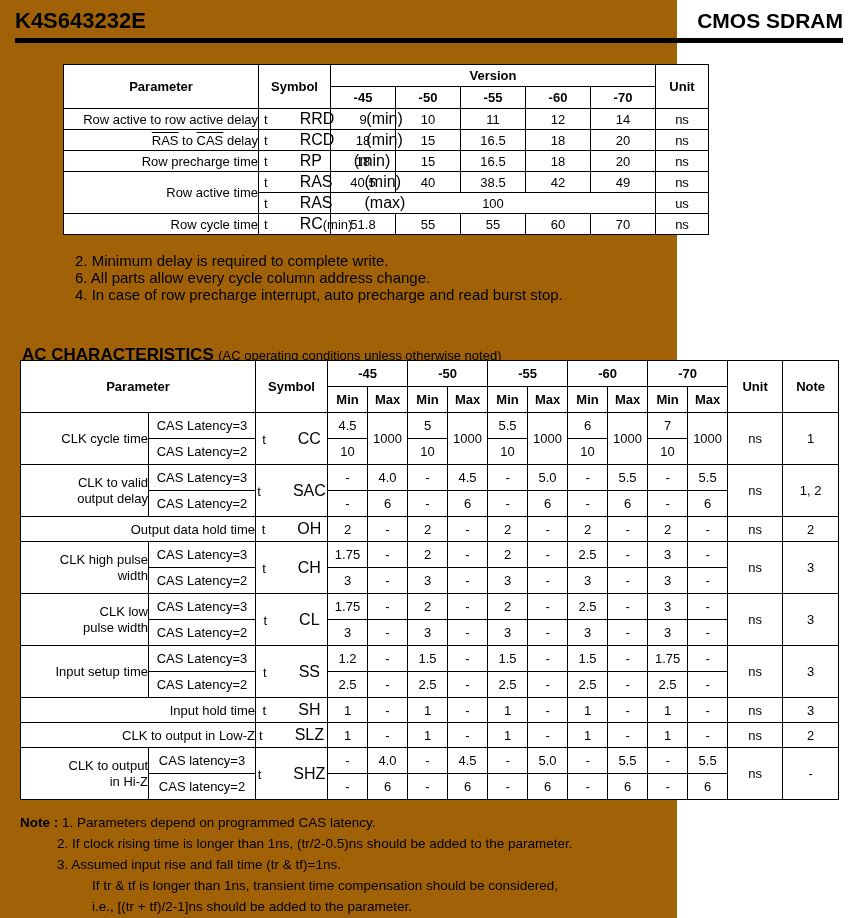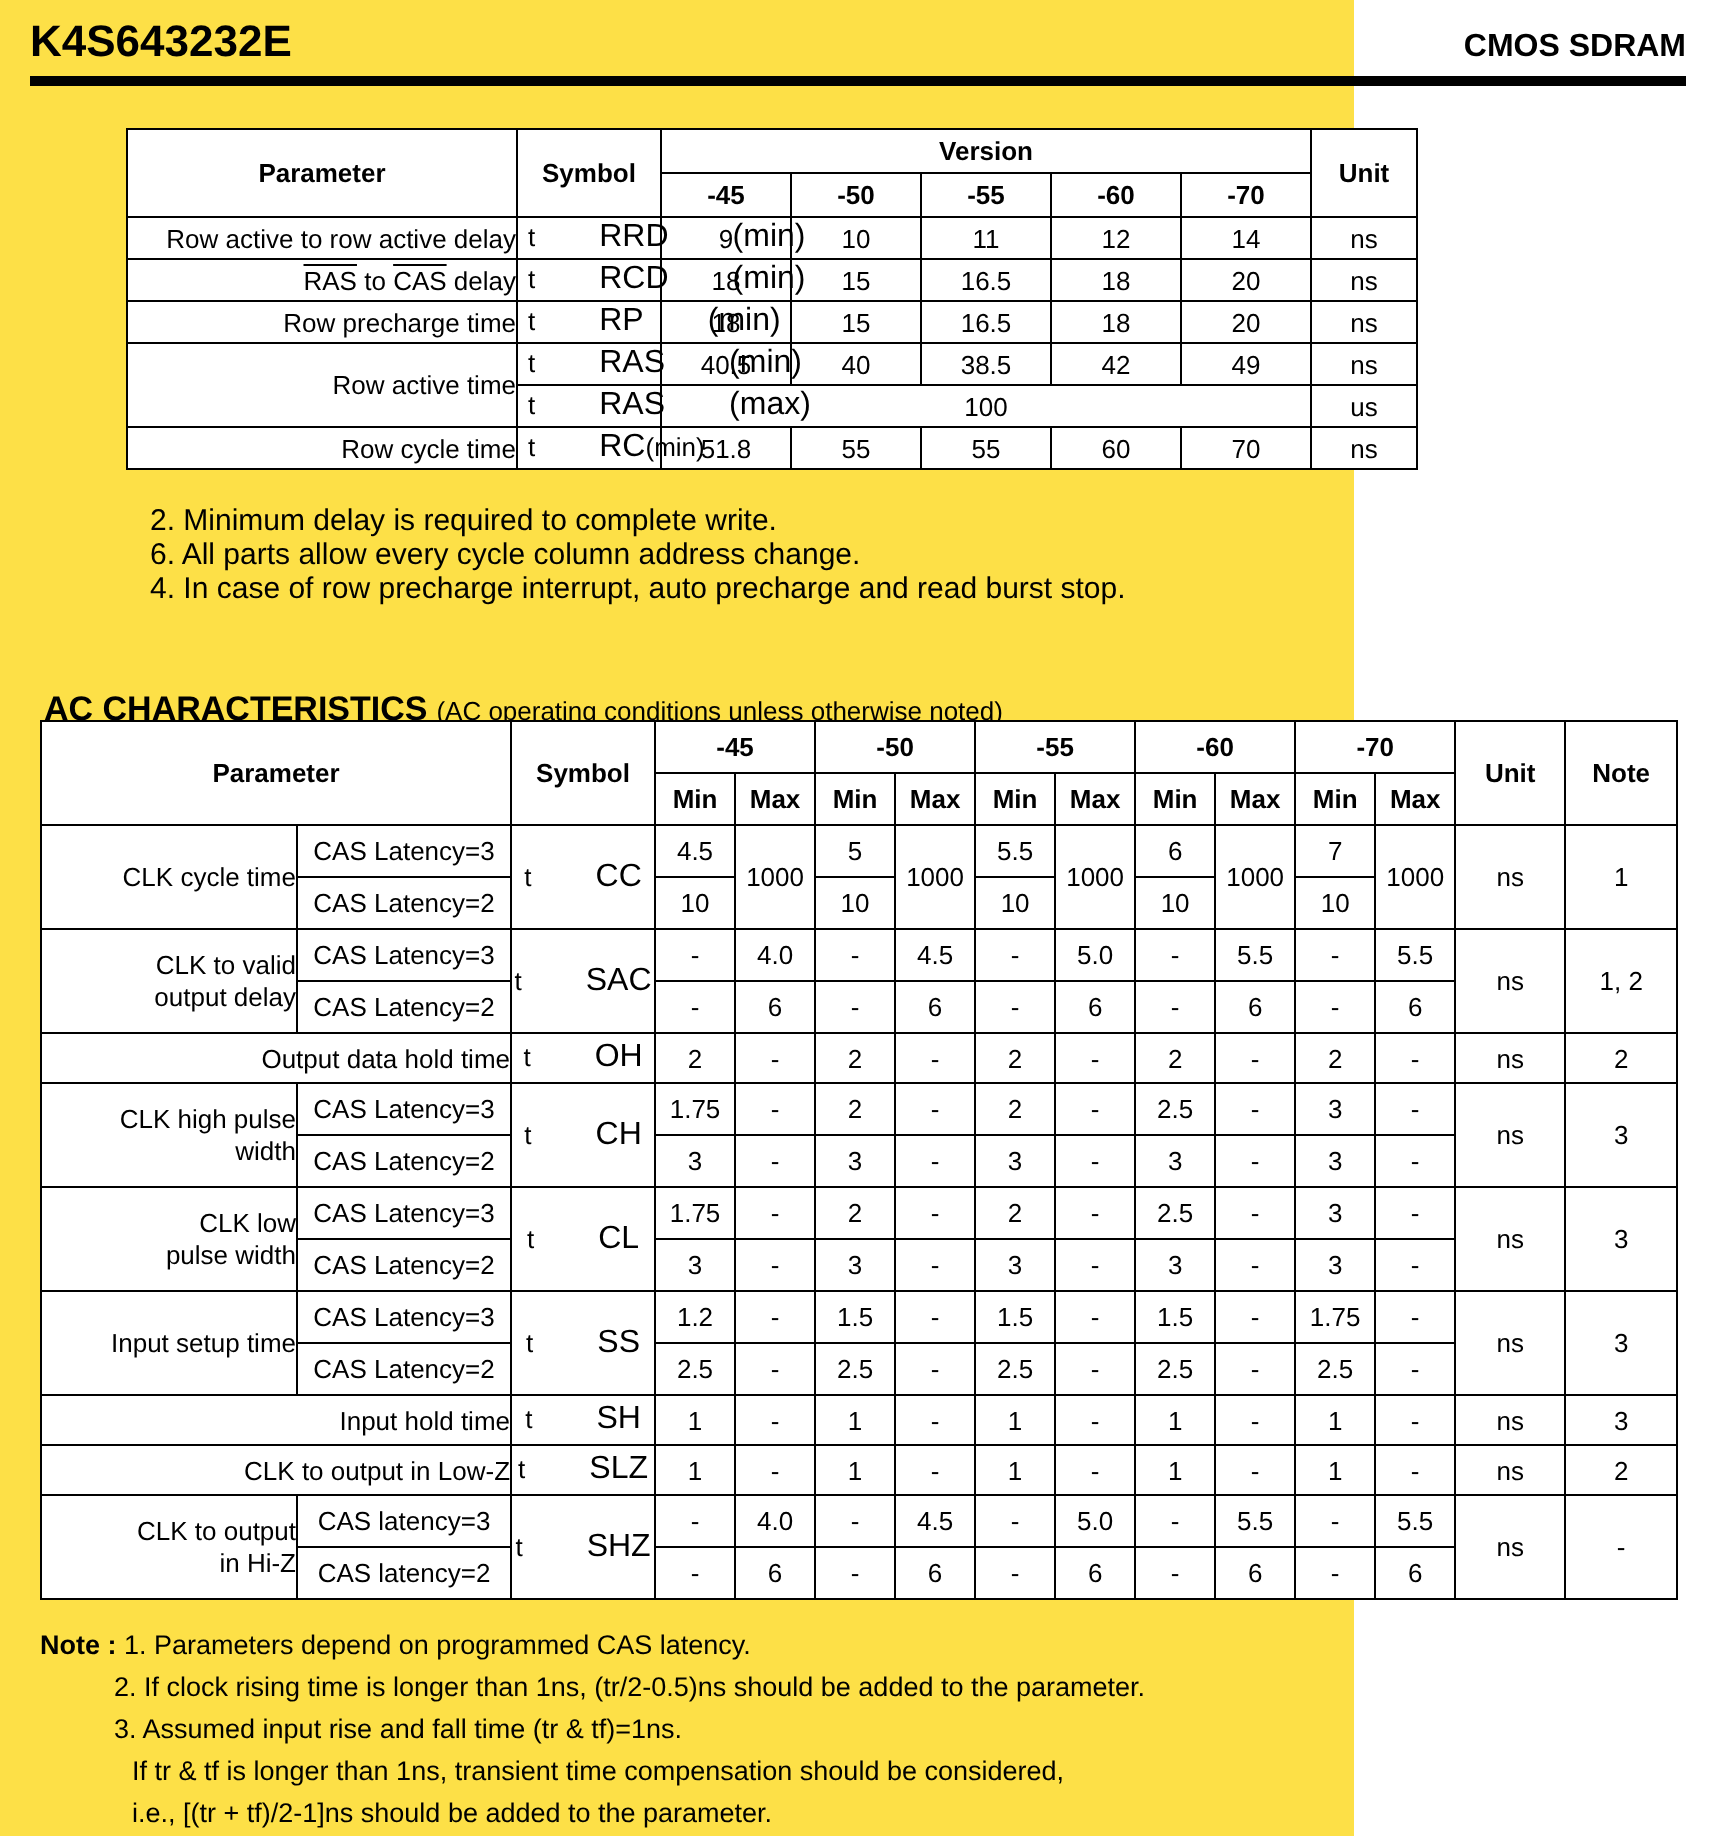--- a/index.html
+++ b/index.html
@@ -2,27 +2,27 @@
 <html><head>
 <meta charset="utf-8">
 <style>
   * { margin:0; padding:0; box-sizing:border-box; }
   html,body { background:#fff; }
   body {
     width:857px; height:918px;
     font-family:"Liberation Sans", sans-serif;
     color:#000; position:relative; overflow:hidden;
   }
-  .page { position:relative; width:677px; height:918px; background:#fde047; }
+  .page { position:relative; width:677px; height:918px; background:#a16207; }
 
   
   .page-header { position:absolute; left:15px; top:8px; width:828px;
     display:flex; justify-content:space-between; align-items:baseline; }
   .ph-left  { font-size:22px; font-weight:bold; }
-  .ph-right { font-size:16px; font-weight:bold; }
+  .ph-right { font-size:21px; font-weight:bold; }
   .header-rule { position:absolute; left:15px; top:38px; width:828px; height:5px; background:#000; }
 
   
   table { border-collapse:collapse; table-layout:fixed; position:absolute; background:#fff; }
   th, td { border:1px solid #000; font-size:13px; text-align:center;
            vertical-align:middle; padding:0; }
   th { font-weight:bold; }
   .t1 { left:63px; top:64px; width:645px; }
   .t1 thead tr { height:22px; }
   .t1 tbody tr { height:21px; }
@@ -36,21 +36,21 @@
   .sym-paren { font-size:13px; }
   .ovl { text-decoration:overline; }
 
   
   .mid-notes { position:absolute; left:75px; top:252px; font-size:15px; line-height:17px; }
   .ac-heading { position:absolute; left:22px; top:329px;margin-top:16px; }
   .ac-title { font-size:17px; font-weight:bold; }
   .ac-sub { font-size:13px; }
   .bottom-notes { position:absolute; left:20px; top:812px; font-size:13.5px; line-height:21px; }
   .ind1 { margin-left:37px; }
-  .ind2 { margin-left:46px; }
+  .ind2 { margin-left:72px; }
   .bold { font-weight:bold;text-align:right; }
 </style>
 </head>
 <body>
 
 <div class="page">
 
   <div class="page-header">
     <span class="ph-left">K4S643232E</span>
     <span class="ph-right">CMOS SDRAM</span>

